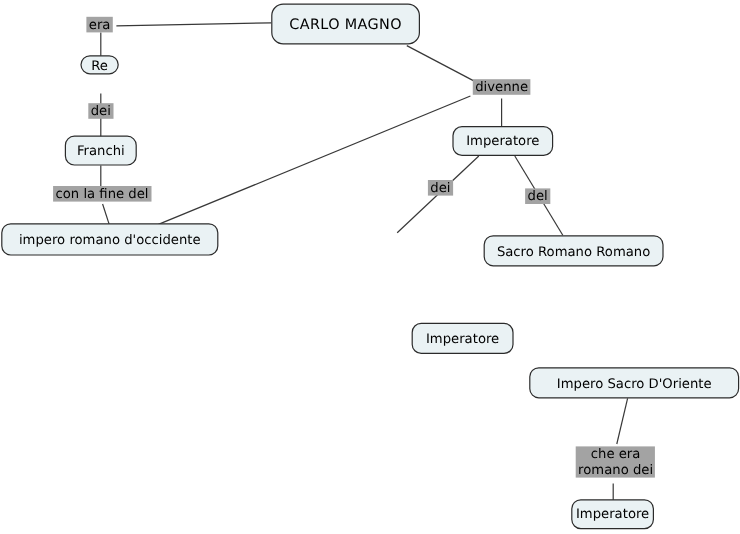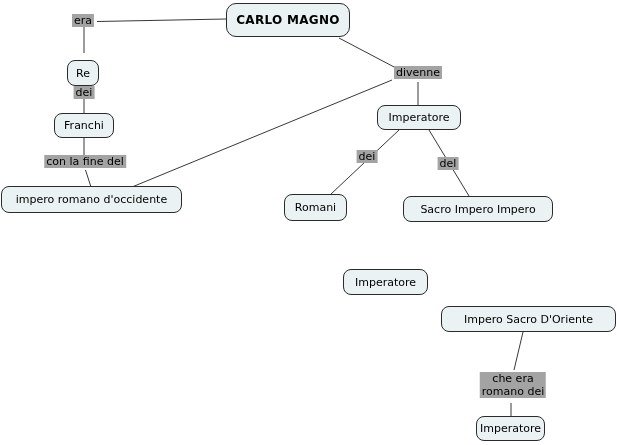--- a/index.html
+++ b/index.html
@@ -11,21 +11,21 @@
     overflow:hidden;
   }
   .wires{position:absolute;left:0;top:0;width:617px;height:445px;}
   .wires line{stroke:#383838;stroke-width:1;}
   .node{
     position:absolute;box-sizing:border-box;
     background:#eaf2f4;border:1px solid #2b2b2b;border-radius:8px;
     display:flex;align-items:center;justify-content:center;
     font-size:11px;color:#000;white-space:nowrap;
   }
-  .node.title{font-weight:bold;font-size:12px;border-radius:10px;letter-spacing:.3px;}
+  .node.title{font-weight:normal;font-size:12px;border-radius:10px;letter-spacing:.3px;}
   .link-label{
     position:absolute;transform:translateX(-50%);
     font-size:11px;line-height:13px;color:#000;
     background:#a3a3a3;padding:0 2px;white-space:nowrap;text-align:center;
   }
 </style>
 </head>
 <body>
 
 <div class="canvas">
@@ -42,42 +42,39 @@
     <line x1="399" y1="130" x2="331" y2="194"></line>
     <line x1="429" y1="130" x2="469" y2="196"></line>
     <line x1="523" y1="332" x2="514" y2="370"></line>
     <line x1="511" y1="403" x2="511" y2="417"></line>
   </svg>
 
   <div class="node title" style="left:226px;top:3px;width:124px;height:34px">
     <span>CARLO MAGNO</span>
   </div>
 
-  <div class="node" style="left:67px;top:60px;width:32px;height:26px">
+  <div class="node" style="left:67px;top:46px;width:32px;height:16px">
     <span>Re</span>
   </div>
 
   <div class="node" style="left:1px;top:186px;width:181px;height:27px">
     <span>impero romano d'occidente</span>
   </div>
 
   <div class="node" style="left:54px;top:113px;width:60px;height:25px">
     <span>Franchi</span>
   </div>
 
   <div class="node" style="left:377px;top:105px;width:84px;height:25px">
     <span>Imperatore</span>
   </div>
 
-  <div class="node" style="left:284px;top:194px;width:63px;height:27px">
-    <span>Romani</span>
-  </div>
 
   <div class="node" style="left:403px;top:196px;width:150px;height:26px">
-    <span>Sacro Impero Impero</span>
+    <span>Sacro Romano Romano</span>
   </div>
 
   <div class="node" style="left:343px;top:269px;width:85px;height:26px">
     <span>Imperatore</span>
   </div>
 
   <div class="node" style="left:441px;top:306px;width:175px;height:26px">
     <span>Impero Sacro D'Oriente</span>
   </div>
 

